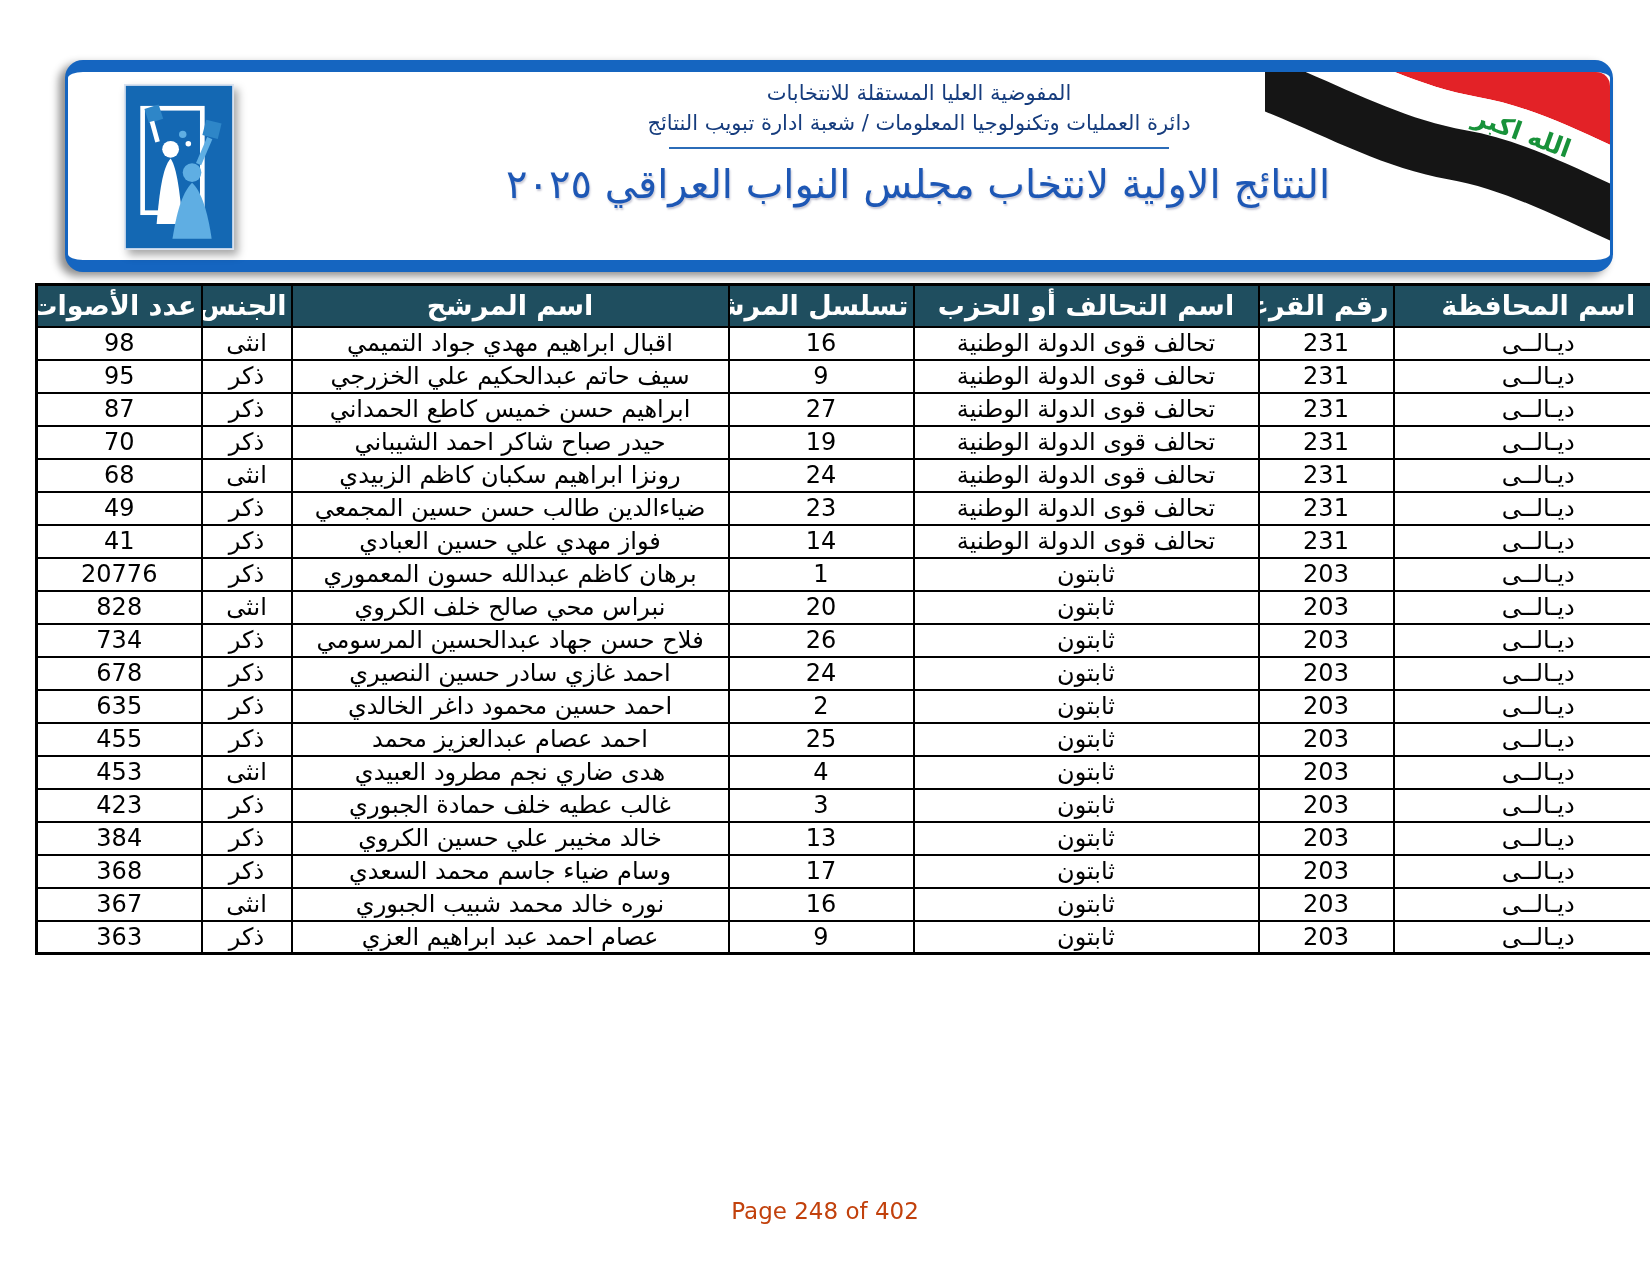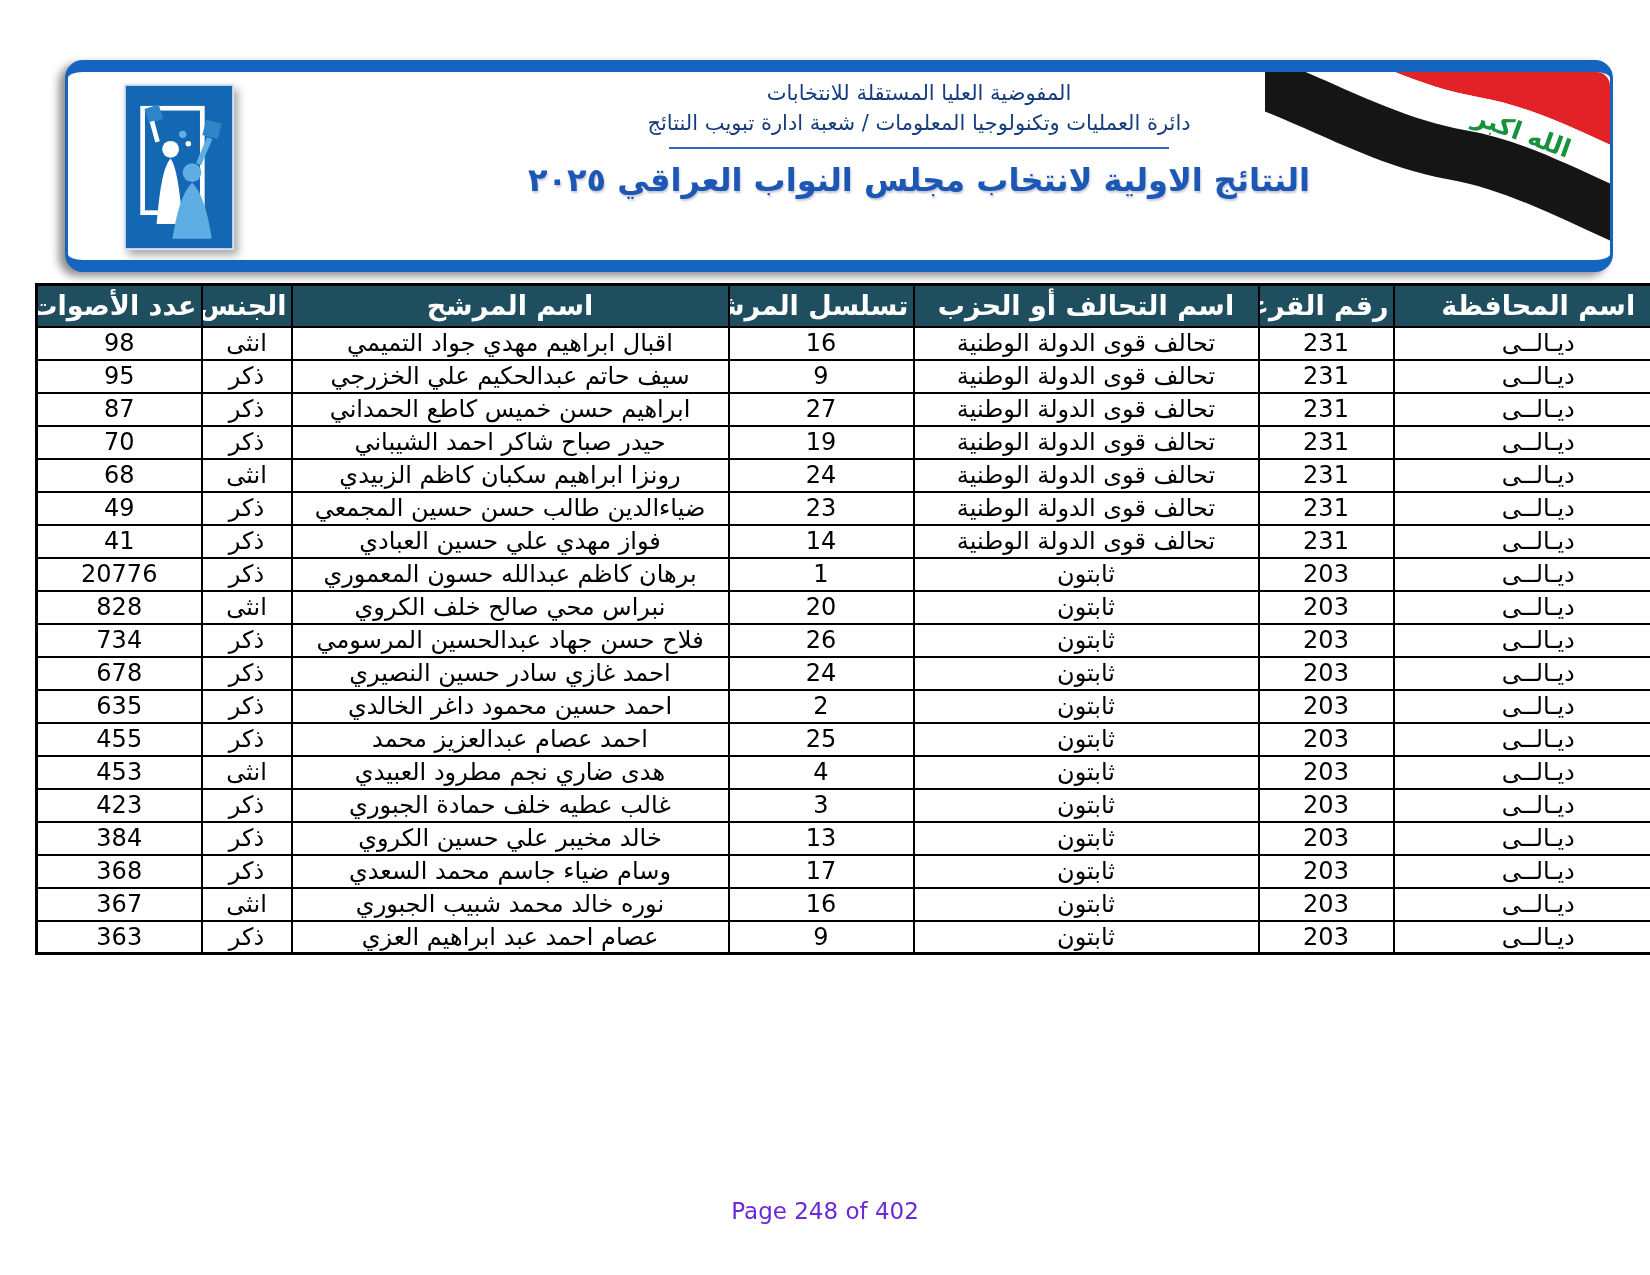--- a/index.html
+++ b/index.html
@@ -25,21 +25,21 @@
     border-top:12px solid var(--banner-blue);
     border-bottom:12px solid var(--banner-blue);
     box-shadow:-6px 4px 8px rgba(0,0,0,0.45);
   }
   .logo-wrap{position:absolute;left:52px;top:12px;width:118px;height:166px;
     filter:drop-shadow(4px 5px 4px rgba(0,0,0,0.35));}
   .logo-wrap svg{width:100%;height:100%;}
   .header-center{position:absolute;left:440px;right:280px;top:6px;text-align:center;direction:rtl;}
   .org-line{color:var(--org-blue);font-size:21px;line-height:1.45;white-space:nowrap;}
   .org-sep{width:500px;height:2px;background:#2b6cb8;margin:8px auto 12px auto;}
-  .main-title{color:var(--title-blue);font-size:32px;font-weight:bold;white-space:nowrap;
+  .main-title{color:var(--title-blue);font-size:40px;font-weight:normal;white-space:nowrap;
     text-shadow:1px 2px 2px rgba(40,40,90,0.25);}
   .flag-wrap{position:absolute;right:0;top:0;width:345px;height:188px;overflow:hidden;
     border-top-right-radius:14px;border-bottom-right-radius:10px;}
   .flag-wrap svg{width:100%;height:100%;display:block;}
 
   
   table.results{
     position:absolute;left:35px;top:283px;width:1580px;
     border-collapse:collapse;direction:rtl;table-layout:fixed;
     border:3px solid #000;
@@ -61,21 +61,21 @@
   .col-governorate{width:290px;}
   .col-lottery{width:135px;}
   .col-party{width:345px;}
   .col-seq{width:185px;}
   .col-name{width:437px;}
   .col-gender{width:90px;}
   .col-votes{width:165px;}
 
   
   .page-footer{position:absolute;top:1198px;left:0;width:100%;text-align:center;
-    color:#6d28d9;font-size:23px;letter-spacing:0px;}
+    color:#c2410c;font-size:23px;letter-spacing:0px;}
 </style>
 </head>
 <body>
 
 <div class="page">
 
   <div class="banner">
 
     <div class="logo-wrap">
       <svg viewBox="0 0 118 178" xmlns="http://www.w3.org/2000/svg">

